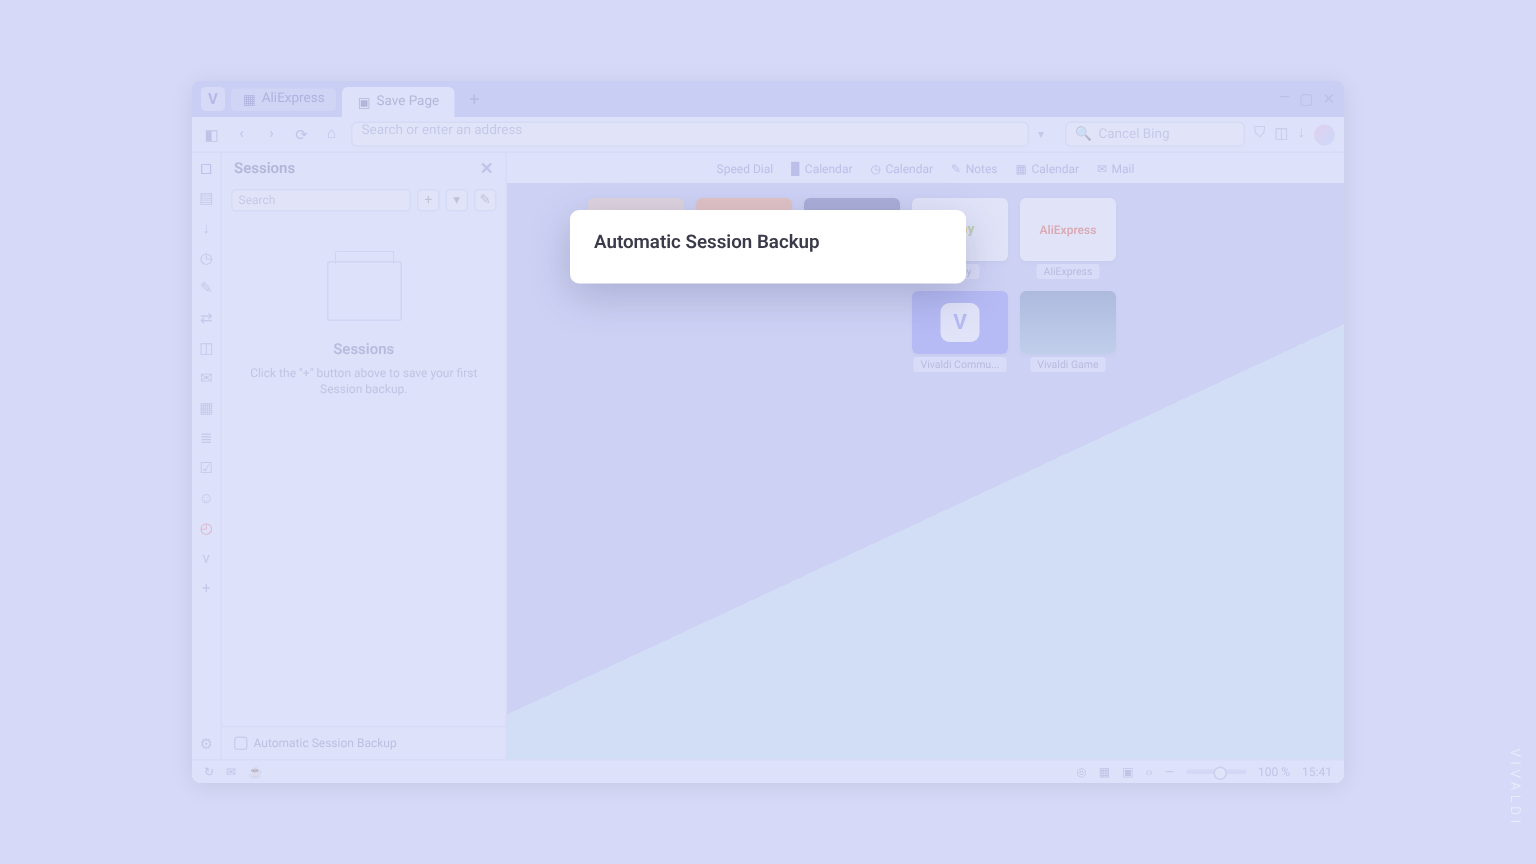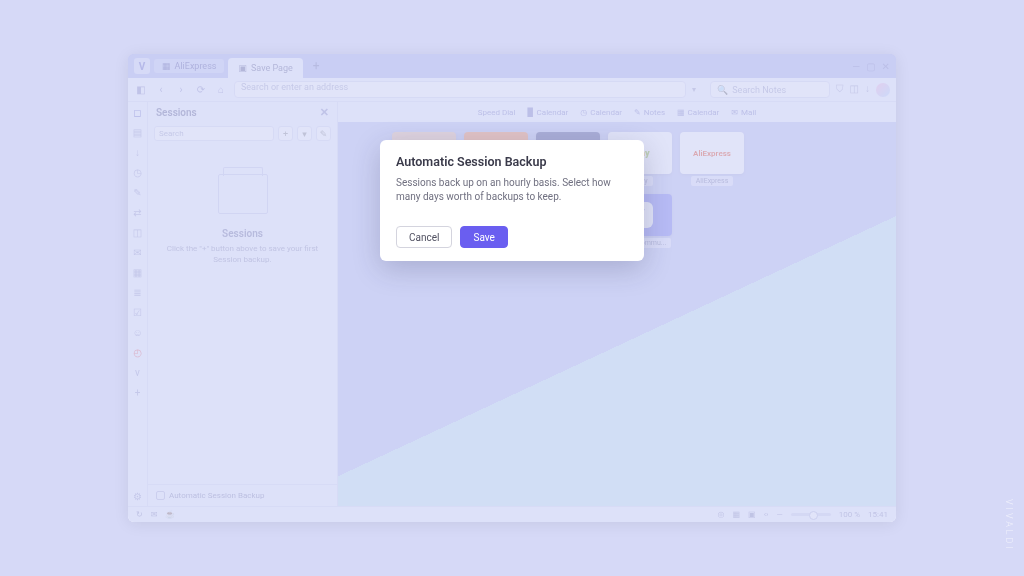--- a/index.html
+++ b/index.html
@@ -110,21 +110,21 @@
     <span class="nav-btn">‹</span>
     <span class="nav-btn">›</span>
     <span class="nav-btn">⟳</span>
     <span class="nav-btn">⌂</span>
     <div class="urlfield">
       <span>Search or enter an address</span>
     </div>
     <span class="urlfield-dd">▾</span>
     <div class="searchfield">
       <span>🔍</span>
-      <span>Search Notes</span>
+      <span>Cancel Bing</span>
     </div>
     <div class="addr-icons">
       <span>⛉</span>
       <span>◫</span>
       <span>↓</span>
       <div class="avatar"></div>
     </div>
   </div>
 
   <div class="body-row">
@@ -209,20 +209,24 @@
         <div class="sd-item">
             <div class="sd-tile ali">AliExpress</div>
             <div class="sd-label">AliExpress</div>
           </div>
         <div class="sd-item" style="grid-column:4;grid-row:2">
             <div class="sd-tile vv">
               <div class="vv-logo">V</div>
             </div>
             <div class="sd-label">Vivaldi Commu...</div>
           </div>
+        <div class="sd-item" style="grid-column:5;grid-row:2">
+            <div class="sd-tile" style="background:linear-gradient(#4a6a9a,#8ab0d0)"></div>
+            <div class="sd-label">Vivaldi Game</div>
+          </div>
       </div>
     </div>
   </div>
 
   <div class="statusbar">
     <span>↻</span>
     <span>✉</span>
     <span>☕</span>
     <div class="right">
       <span>◎</span>
@@ -234,24 +238,15 @@
       <span>100 %</span>
       <span>15:41</span>
     </div>
   </div>
 
   <div class="fade-overlay"></div>
 </div>
 
 <div class="modal">
   <h3>Automatic Session Backup</h3>
-  <p>Sessions back up on an hourly basis. Select how many days worth of backups to keep.</p>
-  <div class="modal-actions">
-    <div class="btn btn-secondary">
-      <span>Cancel</span>
-    </div>
-    <div class="btn btn-primary">
-      <span>Save</span>
-    </div>
-  </div>
 </div>
 
 <div class="watermark">VIVALDI</div>
 
 </body></html>

